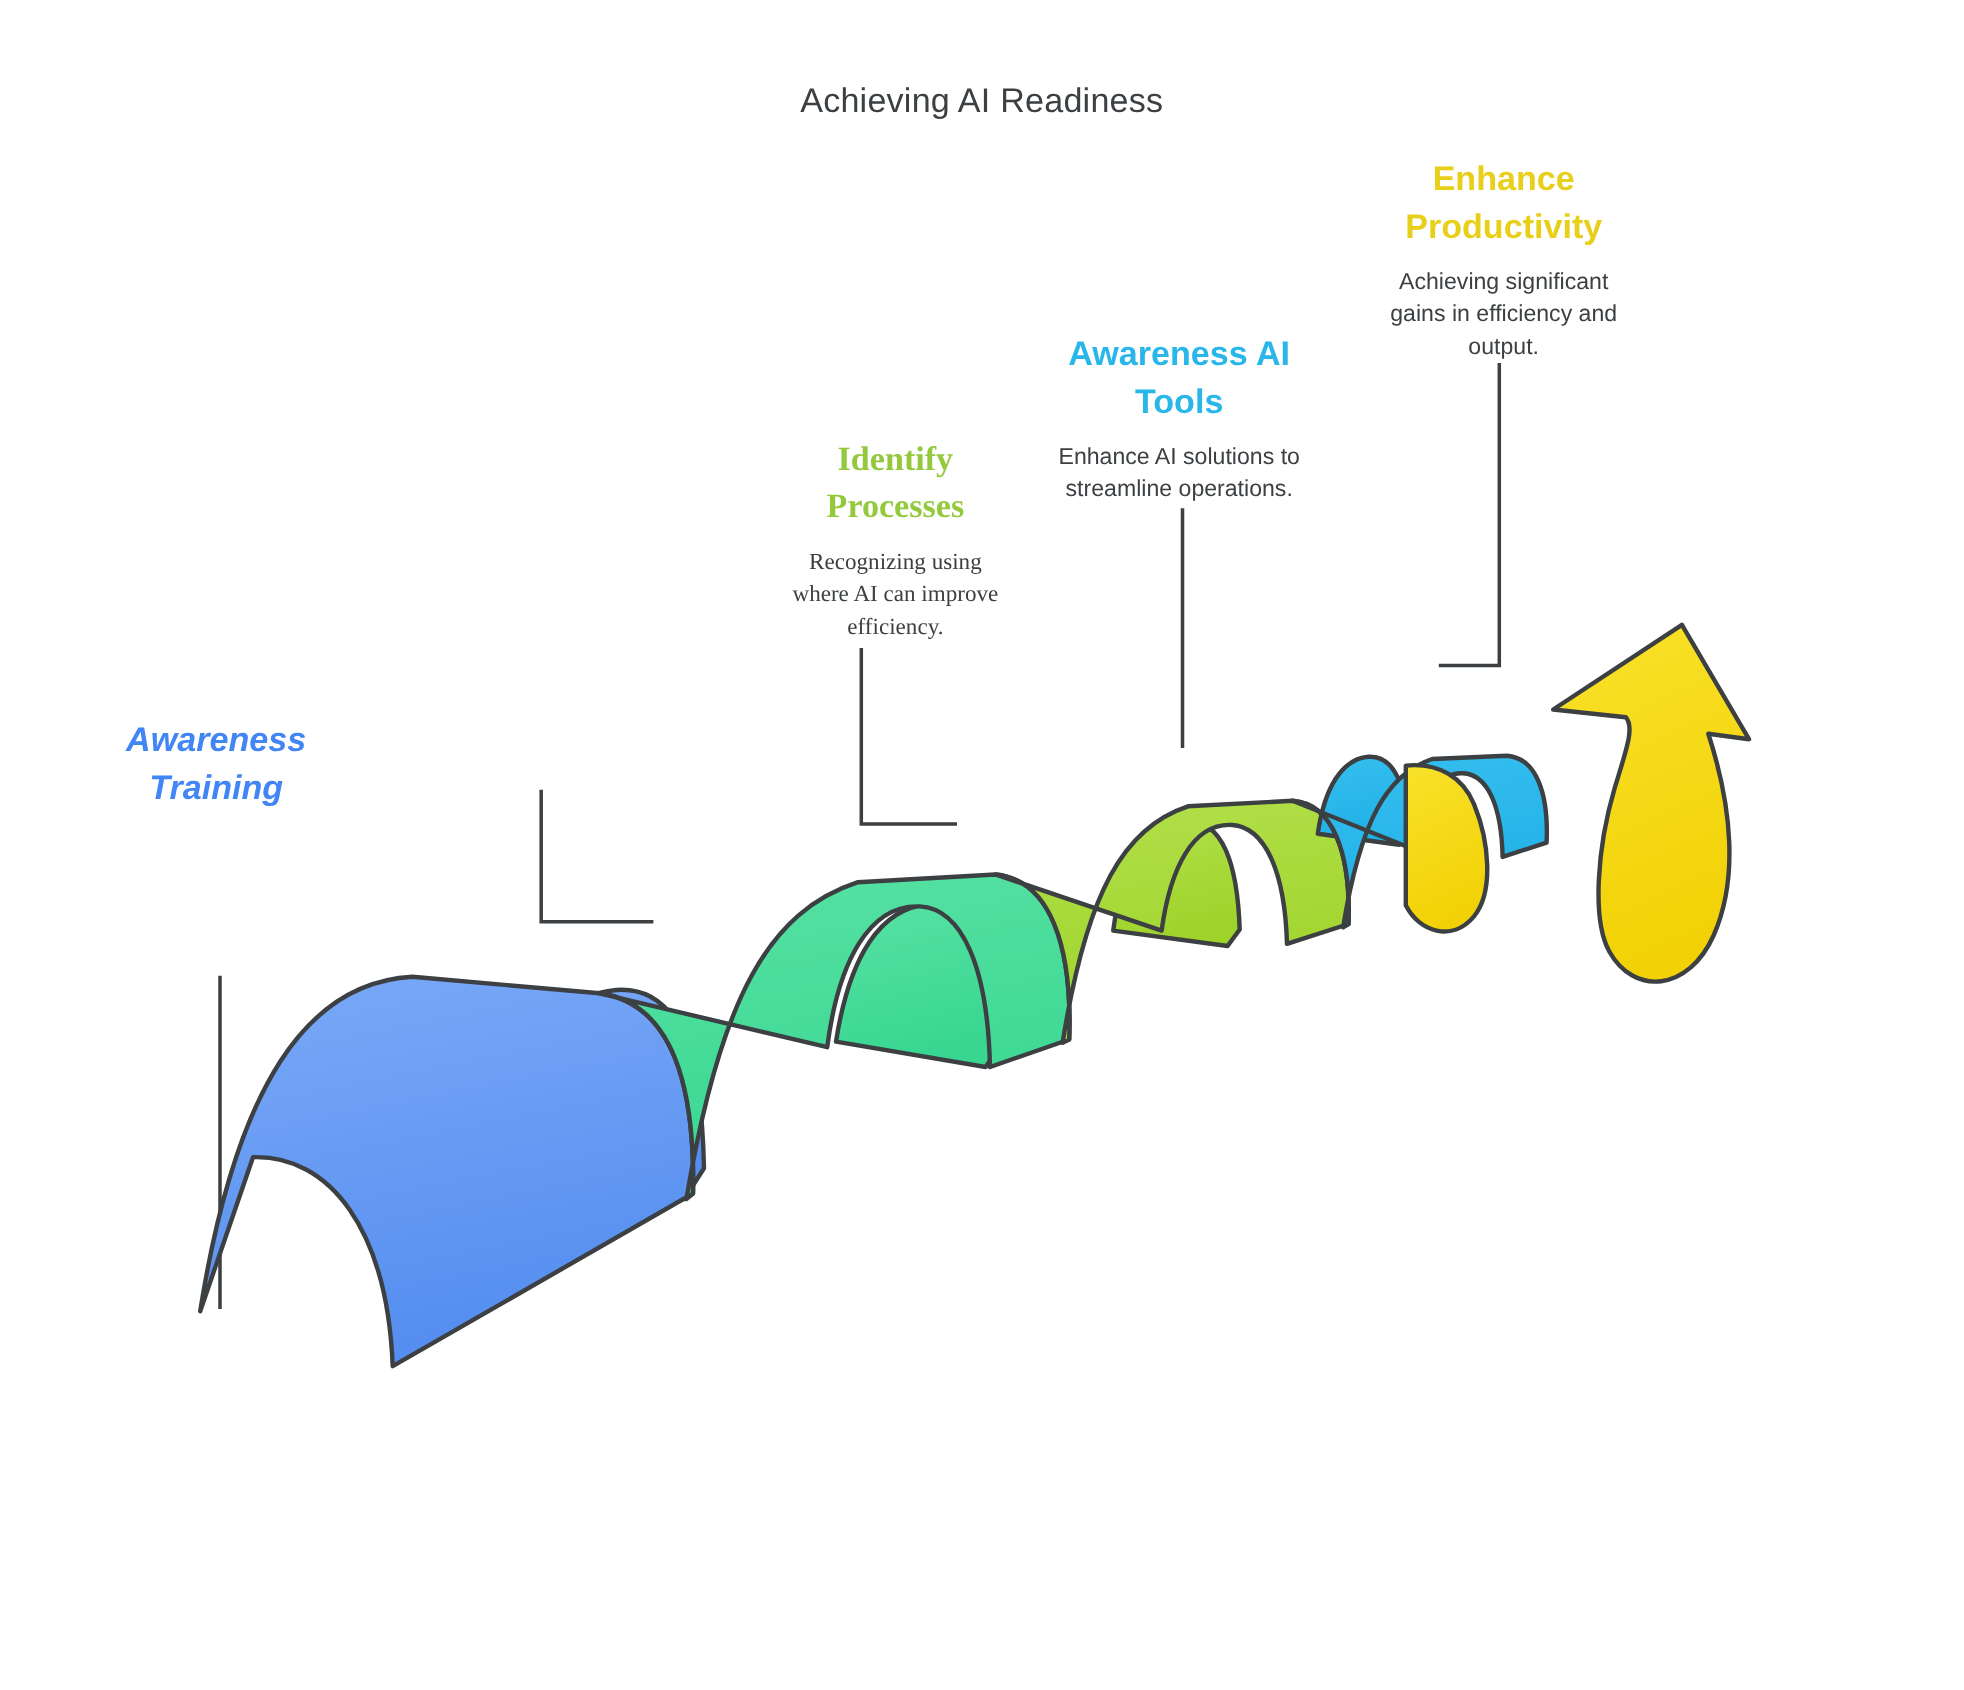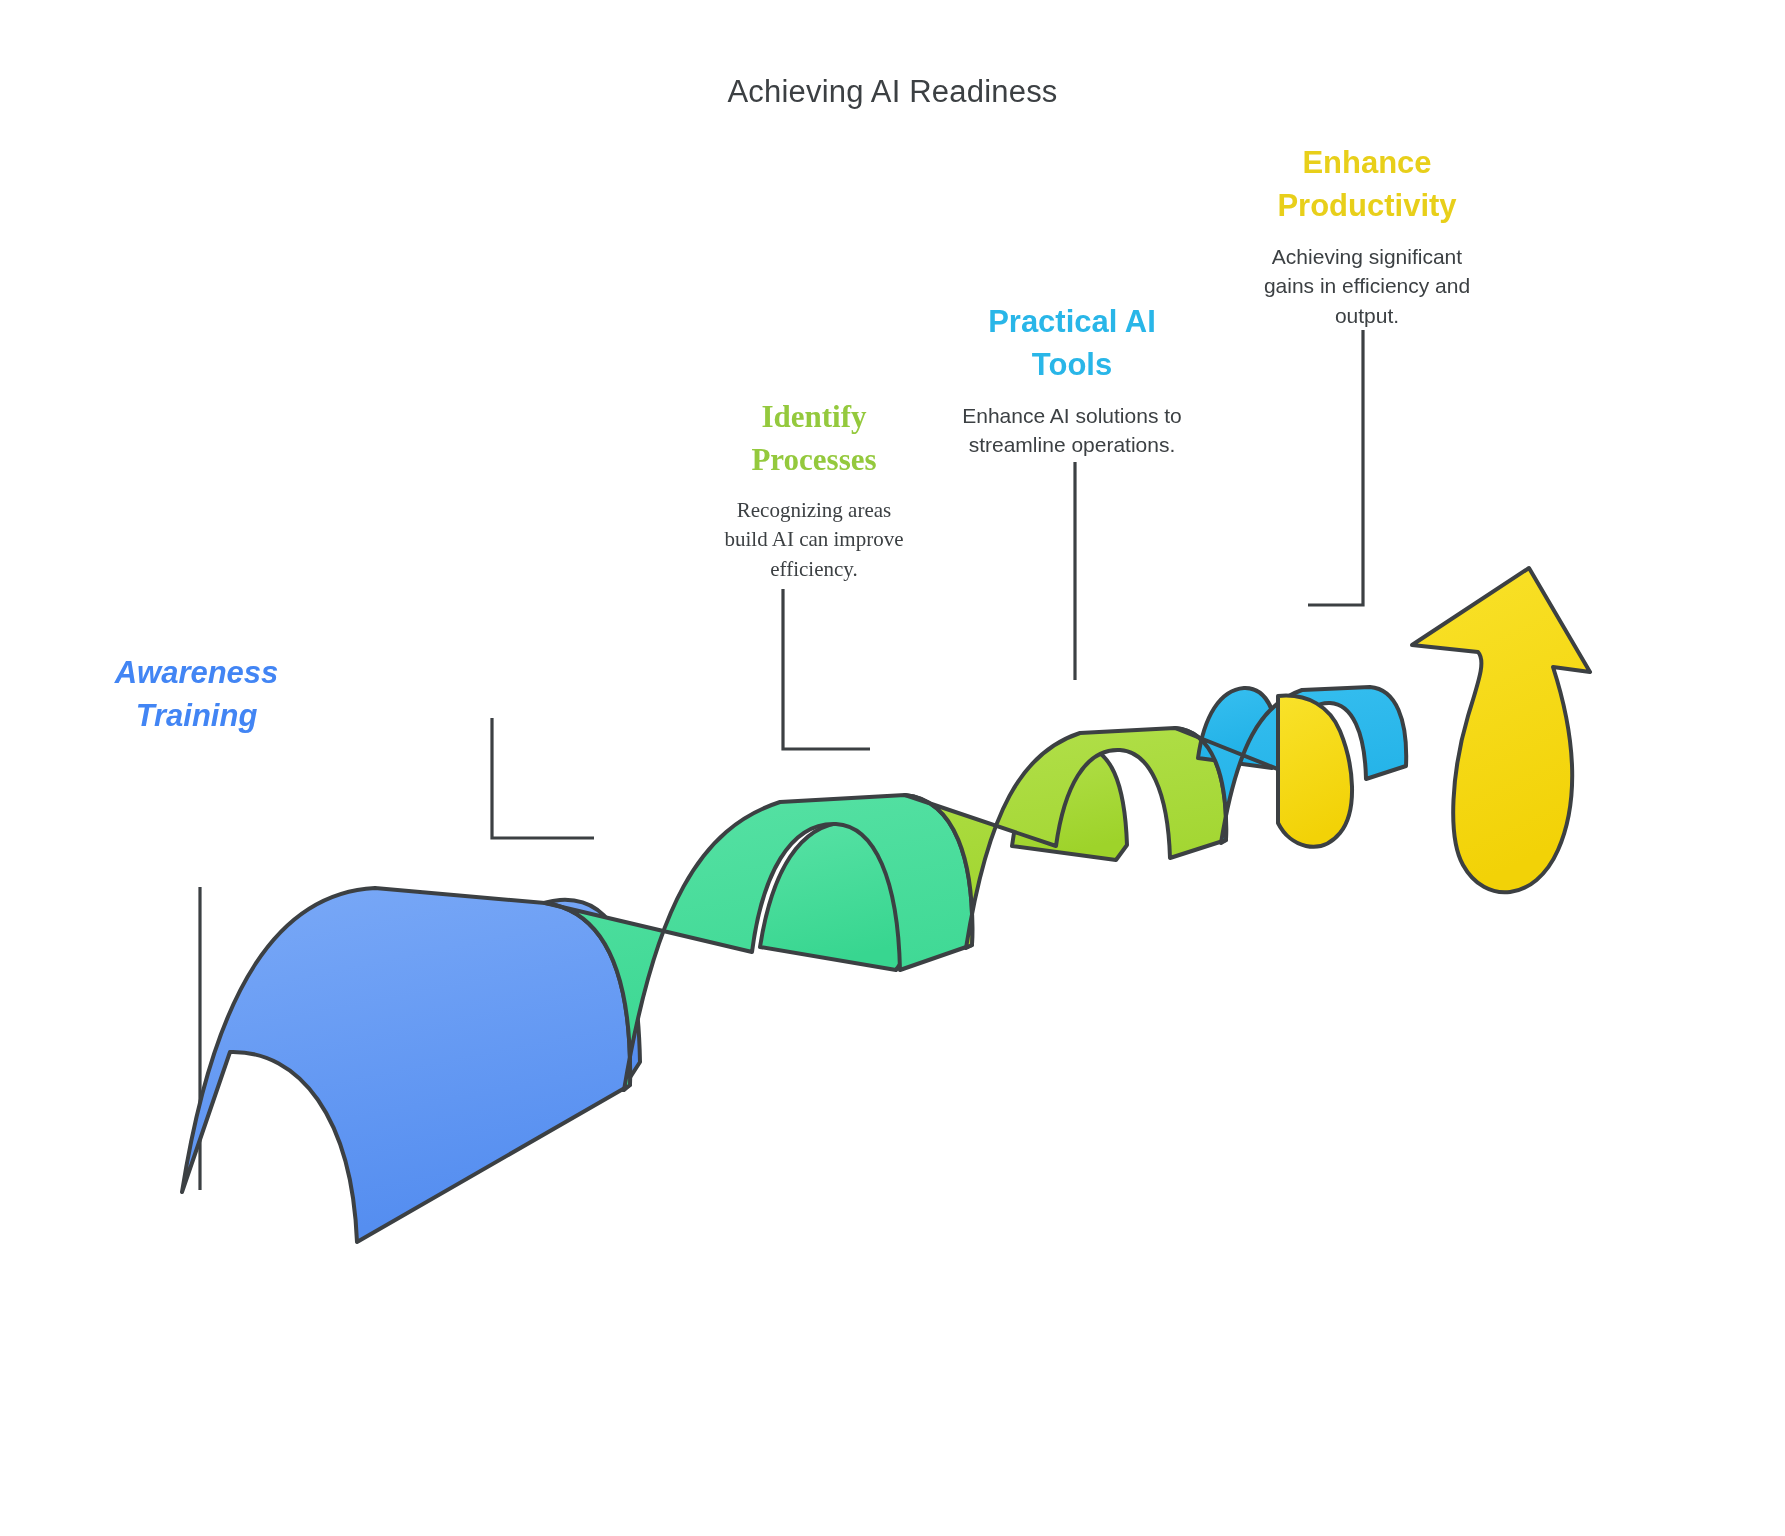--- a/index.html
+++ b/index.html
@@ -185,25 +185,25 @@
     </g>
   </svg>
 
   <div class="step-label" id="label-0">
     <div class="step-title" style="color:#4285f4">Awareness Training</div>
   </div>
 
 
   <div class="step-label" id="label-2">
     <div class="step-title" style="color:#94c93d">Identify Processes</div>
-    <div class="step-desc">Recognizing areas build AI can improve efficiency.</div>
+    <div class="step-desc">Recognizing using where AI can improve efficiency.</div>
   </div>
 
   <div class="step-label" id="label-3">
-    <div class="step-title" style="color:#29b6e8">Practical AI Tools</div>
+    <div class="step-title" style="color:#29b6e8">Awareness AI Tools</div>
     <div class="step-desc">Enhance AI solutions to streamline operations.</div>
   </div>
 
   <div class="step-label" id="label-4">
     <div class="step-title" style="color:#e8cf1a">Enhance Productivity</div>
     <div class="step-desc">Achieving significant gains in efficiency and output.</div>
   </div>
 
 </div>
 

